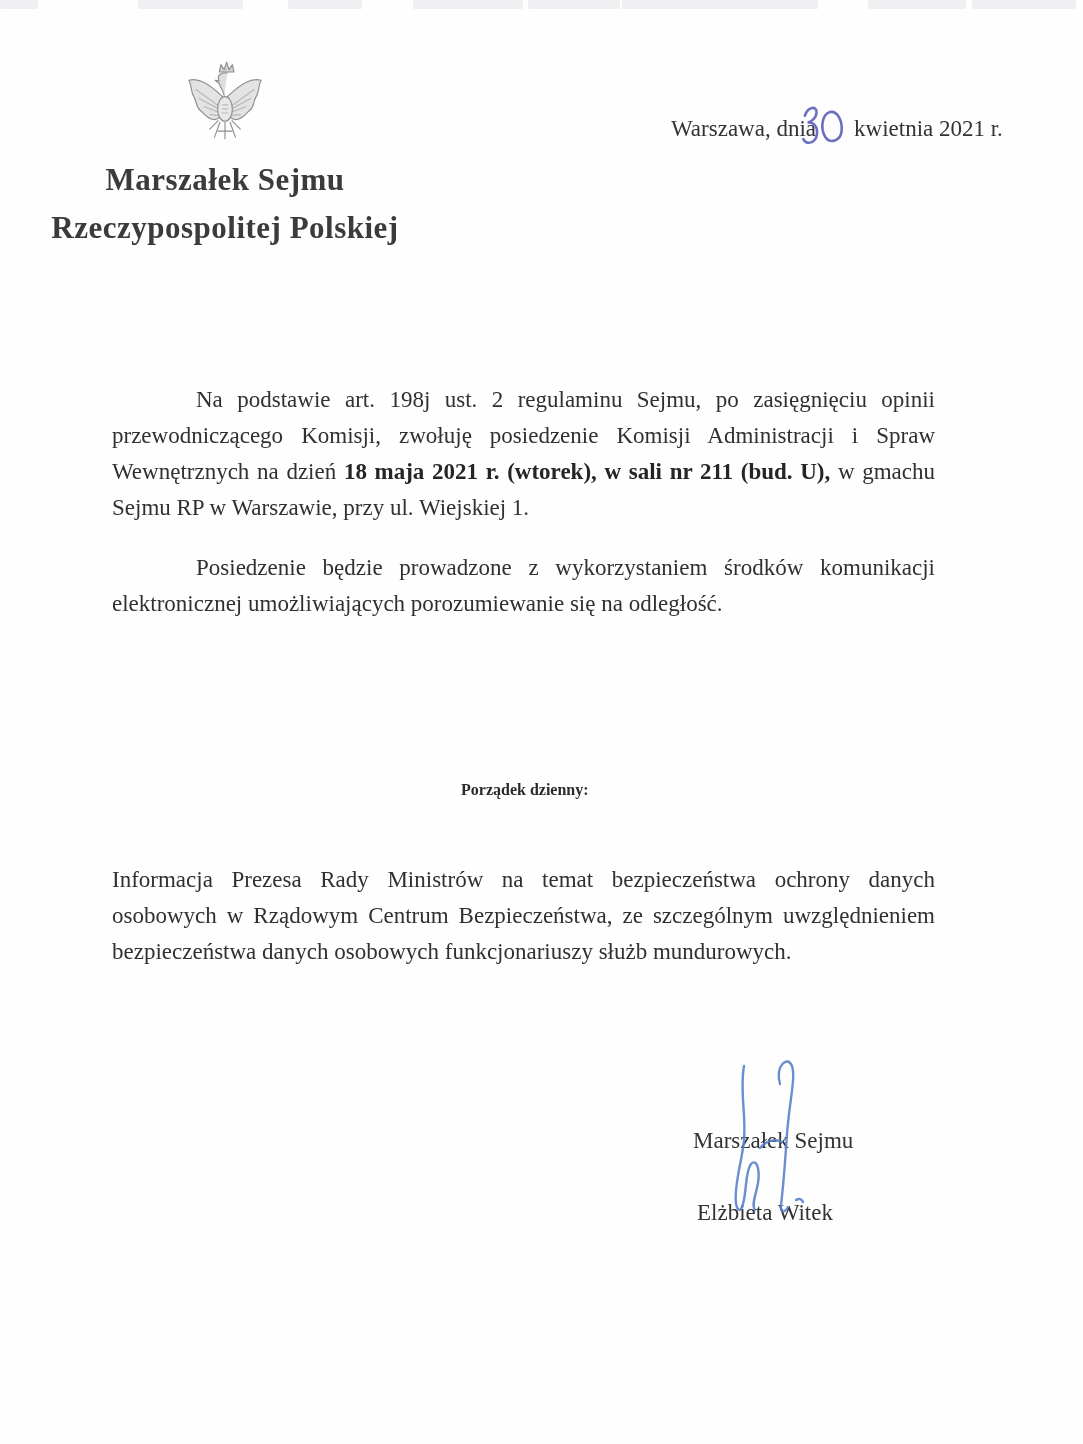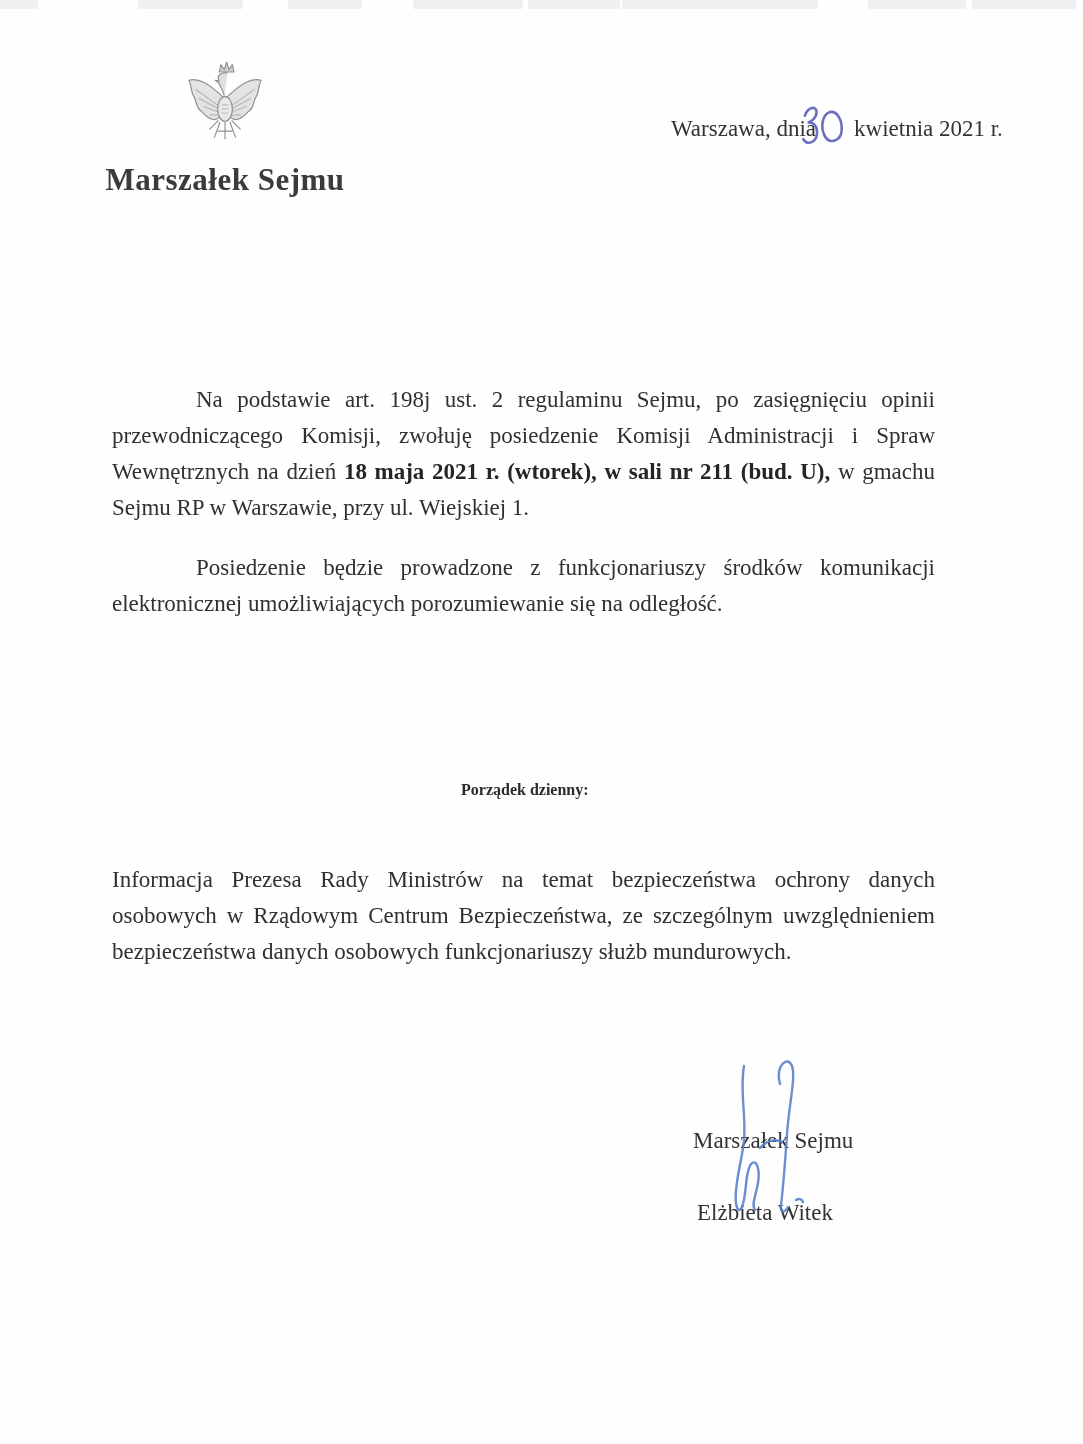--- a/index.html
+++ b/index.html
@@ -74,35 +74,36 @@
       <path d="M54,60 L86,37 M54,63 L82,48 M55,66 L76,58 M55,69 L69,68" stroke="#b5b5b5"></path>
       <ellipse cx="50" cy="61" rx="9" ry="15" fill="#e8e8e8"></ellipse>
       <path d="M46,56 L54,56 M46,61 L54,61 M46,66 L54,66" stroke="#bdbdbd"></path>
       <path d="M44,77 L37,96 M50,77 L50,98 M56,77 L63,96 M41,88 L59,88"></path>
       <path d="M42,75 L31,86 M58,75 L69,86"></path>
     </g>
   </svg>
 
   <div class="letterhead-title">
     <div>Marszałek Sejmu</div>
+    <div>Rzeczypospolitej Polskiej</div>
   </div>
 
   <div class="dateline">
     <span>Warszawa, dnia</span><span class="gap"></span><span>kwietnia 2021 r.</span>
     <svg class="handwritten-day" viewBox="0 0 50 52" aria-hidden="true">
       <g stroke="#6a6fc0" stroke-width="2.6" fill="none" stroke-linecap="round" transform="rotate(-6 25 26)">
         <path d="M9,14 C13,5 22,5 21,12 C20,18 14,21 11,21 C17,21 21,26 19,34 C17,42 8,44 5,37"></path>
         <path d="M34,13 C26,15 23,28 27,37 C31,45 42,43 44,33 C46,23 42,12 34,13"></path>
       </g>
     </svg>
   </div>
 
   <p class="bodycol just p1" style="position:absolute"><span>Na podstawie art. 198j ust. 2 regulaminu Sejmu, po zasięgnięciu opinii przewodniczącego Komisji, zwołuję posiedzenie Komisji Administracji i Spraw Wewnętrznych na dzień </span><b>18 maja 2021 r. (wtorek), w sali nr 211 (bud. U),</b><span> w gmachu Sejmu RP w Warszawie, przy ul. Wiejskiej 1.</span></p>
 
-  <p class="bodycol just p2" style="position:absolute">Posiedzenie będzie prowadzone z funkcjonariuszy środków komunikacji elektronicznej umożliwiających porozumiewanie się na odległość.</p>
+  <p class="bodycol just p2" style="position:absolute">Posiedzenie będzie prowadzone z wykorzystaniem środków komunikacji elektronicznej umożliwiających porozumiewanie się na odległość.</p>
 
 
   <div class="agenda-head">Porządek dzienny:</div>
 
   <p class="bodycol just p3" style="position:absolute">Informacja Prezesa Rady Ministrów na temat bezpieczeństwa ochrony danych osobowych w Rządowym Centrum Bezpieczeństwa, ze szczególnym uwzględnieniem bezpieczeństwa danych osobowych funkcjonariuszy służb mundurowych.</p>
 
   <div class="sig-title">Marszałek Sejmu</div>
   <div class="sig-name">Elżbieta Witek</div>
 
   <svg class="sig-ink" viewBox="0 0 95 178" aria-hidden="true">

